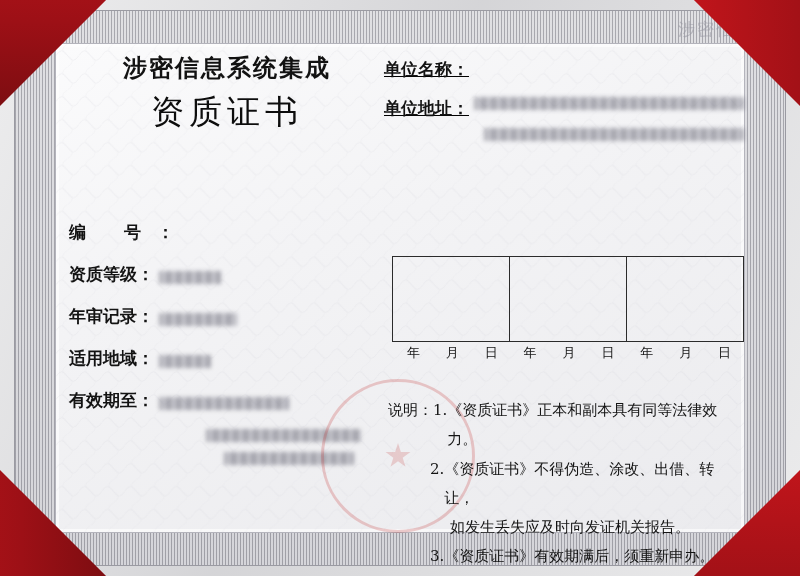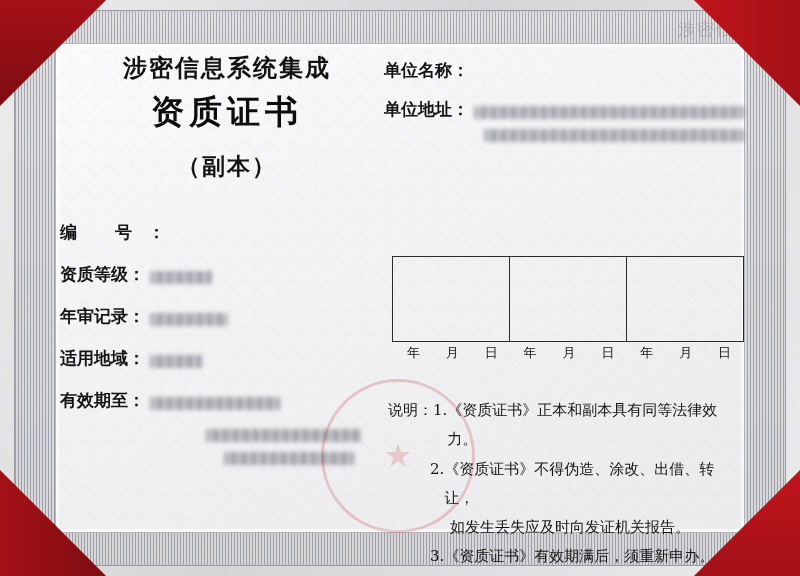--- a/index.html
+++ b/index.html
@@ -89,37 +89,37 @@
   .title-line1 {
     font-size: 24px;
     font-weight: bold;
     letter-spacing: 2px;
     color: #121212;
     font-family: "DejaVu Serif", serif;
   }
   .title-line2 {
     margin-top: 6px;
     font-size: 33px;
-    font-weight: bold;
+    font-weight: normal;
     letter-spacing: 5px;
     color: #0d0d0d;
     font-family: "DejaVu Serif", serif;
   }
   .title-sub {
     margin-top: 16px;
     font-size: 23px;
     font-weight: bold;
     letter-spacing: 2px;
     color: #121212;
     font-family: "DejaVu Serif", serif;
   }
 
   .left-fields {
     position: absolute;
-    left: 4px;
+    left: 13px;
     top: 178px;
     width: 345px;
   }
   .fld {
     display: flex;
     align-items: flex-end;
     margin-bottom: 20px;
     height: 22px;
   }
   .fld-label {
@@ -181,24 +181,24 @@
 
   
   .right-col {
     position: absolute;
     right: 0px;
     top: 14px;
     width: 360px;
   }
   .rfld {
     display: flex;
-    align-items: flex-end;
     height: 24px;
     margin-bottom: 15px;
     position: relative;
+    text-decoration: underline;
   }
   .rfld-label {
     font-size: 17px;
     font-weight: bold;
     color: #131313;
     white-space: nowrap;
     font-family: "DejaVu Serif", serif;
   }
   .rfld .redact {
     flex: 1;
@@ -272,21 +272,20 @@
     </div>
   </div>
 
   <div class="watermark">涉密信息</div>
 
   <div id="content">
 
     <div class="title-block">
       <div class="title-line1">涉密信息系统集成</div>
       <div class="title-line2">资质证书</div>
-      <div class="title-sub">（副本）</div>
     </div>
 
     <div class="left-fields">
 
       <div class="fld">
         <span class="fld-label spaced">编    号</span>
         <span class="fld-colon">：</span>
 
       </div>
 

